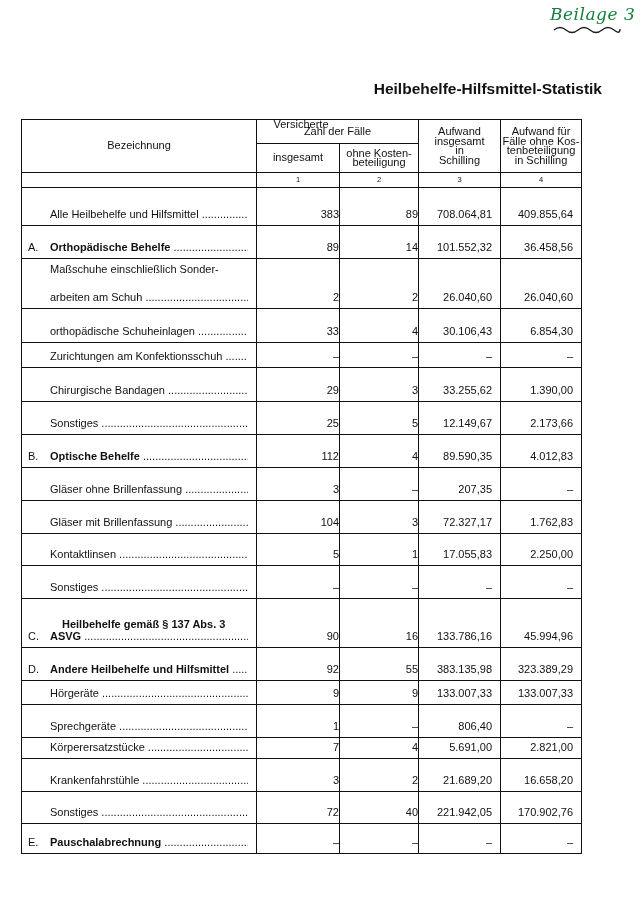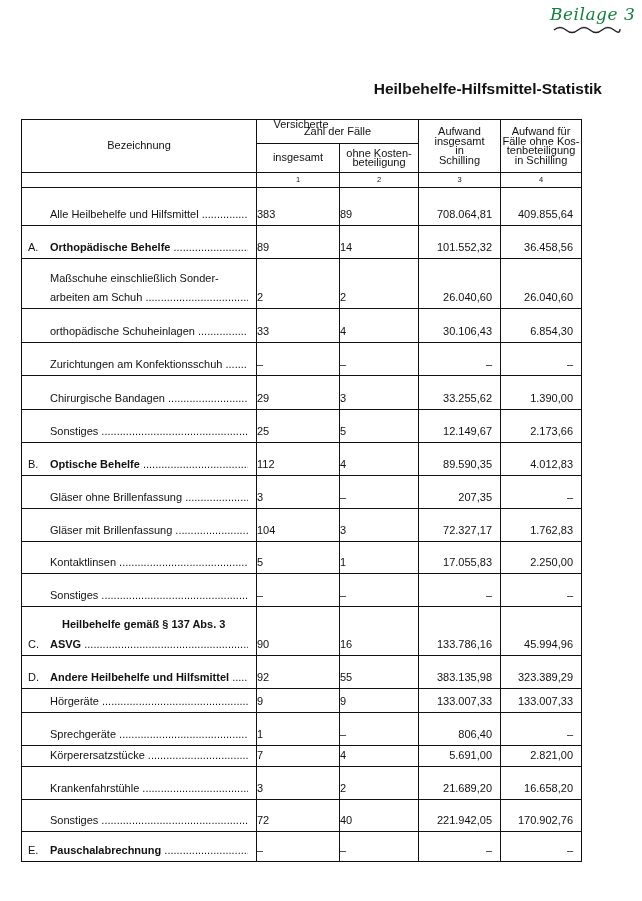--- a/index.html
+++ b/index.html
@@ -17,21 +17,21 @@
   table.stat td, table.stat th { border: 1px solid #111; padding: 0; font-weight: normal; }
   table.stat { border: 1.6px solid #111; }
   col.c0 { width: 235px; } col.c1 { width: 83px; } col.c2 { width: 79px; }
   col.c3 { width: 82px; } col.c4 { width: 81px; }
   th { font-size: 11px; line-height: 9.5px; text-align: center; vertical-align: middle; }
   th.h-top { height: 23px; }
   th.h-mid { height: 28px; }
   th.h-num { height: 14px; font-size: 7.5px; border-bottom: 1.6px solid #111; }
   td { font-size: 11px; vertical-align: bottom; padding-bottom: 5px !important; }
   td.label { padding-left: 6px !important; padding-right: 8px !important; }
-  td.num { text-align: left; }
+  td.num { text-align: right; }
   td.amt { text-align: right; padding-right: 8px !important; }
   .lbl { display: flex; align-items: flex-end; }
   .lbl .pre { width: 22px; flex: none; font-weight: normal; }
   .lbl .ind { width: 22px; flex: none; }
   .lbl .txt { flex: 1; overflow: hidden; white-space: nowrap; }
   .lbl .txt.wrap { white-space: normal; }
   .lbl .txt.bold { font-weight: bold; }
   .dots::after { content: " ........................................................................................................"; font-weight: normal; }
   tr.sep-thick td { border-bottom: 1.6px solid #111; }
 </style>
@@ -100,21 +100,21 @@
         <td class="num">89</td>
         <td class="num">14</td>
         <td class="amt">101.552,32</td>
         <td class="amt">36.458,56</td>
       </tr>
       <tr style="height: 50px;">
         <td class="label">
           <div class="lbl">
             <span class="ind"></span>
             <span class="txt wrap">
-              <div style="margin-bottom: 7px;">Maßschuhe einschließlich Sonder-</div>
+              <div style="margin-bottom: 16px;">Maßschuhe einschließlich Sonder-</div>
               <div class="dots" style="white-space: nowrap; overflow: hidden;">arbeiten am Schuh</div>
             </span>
           </div>
         </td>
         <td class="num">2</td>
         <td class="num">2</td>
         <td class="amt">26.040,60</td>
         <td class="amt">26.040,60</td>
       </tr>
       <tr style="height: 34px;">
@@ -122,21 +122,21 @@
           <div class="lbl">
             <span class="ind"></span>
             <span class="txt dots">orthopädische Schuheinlagen</span>
           </div>
         </td>
         <td class="num">33</td>
         <td class="num">4</td>
         <td class="amt">30.106,43</td>
         <td class="amt">6.854,30</td>
       </tr>
-      <tr style="height: 33px;">
+      <tr style="height: 25px;">
         <td class="label">
           <div class="lbl">
             <span class="ind"></span>
             <span class="txt dots">Zurichtungen am Konfektionsschuh</span>
           </div>
         </td>
         <td class="num">–</td>
         <td class="num">–</td>
         <td class="amt">–</td>
         <td class="amt">–</td>
@@ -223,21 +223,21 @@
         <td class="num">–</td>
         <td class="num">–</td>
         <td class="amt">–</td>
         <td class="amt">–</td>
       </tr>
       <tr style="height: 49px;">
         <td class="label">
           <div class="lbl">
             <span class="pre">C.</span>
             <span class="txt bold wrap">
-              <div style="margin-bottom: 8px; padding-left: 12px;">Heilbehelfe gemäß § 137 Abs. 3</div>
+              <div style="margin-bottom: 0; padding-left: 12px;">Heilbehelfe gemäß § 137 Abs. 3</div>
               <div class="dots" style="white-space: nowrap; overflow: hidden;">ASVG</div>
             </span>
           </div>
         </td>
         <td class="num">90</td>
         <td class="num">16</td>
         <td class="amt">133.786,16</td>
         <td class="amt">45.994,96</td>
       </tr>
       <tr style="height: 33px;">

